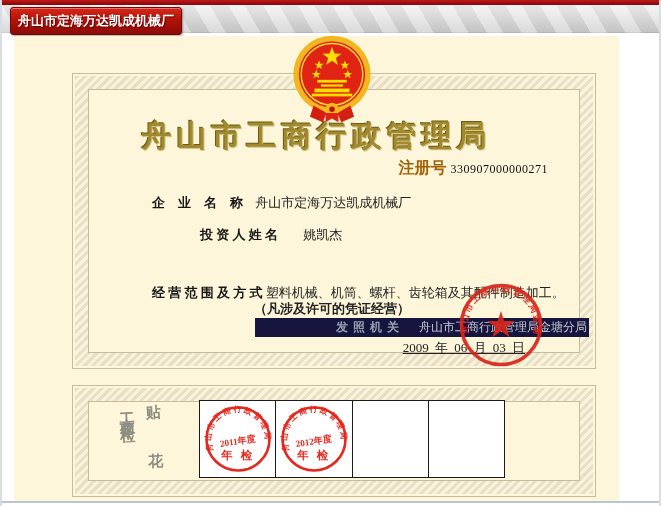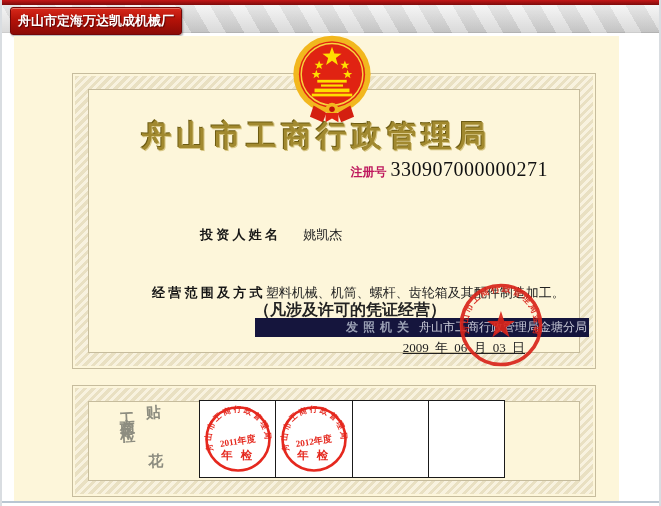--- a/index.html
+++ b/index.html
@@ -33,31 +33,31 @@
   .main-frame { left:58px; top:37px; width:524px; height:296px; }
   .insp-frame { left:58px; top:349px; width:524px; height:112px; }
 
   .emblem { position:absolute; left:272px; top:-4px; width:92px; height:92px; }
 
   .cert-title { position:absolute; left:0; top:80px; width:100%; text-align:center;
        font-size:30px; font-weight:bold; letter-spacing:5px; color:#a1892f;
        text-shadow:1px 1px 0 #d9c887, -1px -1px 0 #6d5c12; white-space:nowrap; }
 
   .reg-line { position:absolute; left:150px; top:122px; width:384px; text-align:right; white-space:nowrap; }
-  .reg-label { font-size:12px; font-weight:bold; color:#be185d; }
-  .reg-number { font-size:20px; color:#111; letter-spacing:.5px; }
+  .reg-label { font-size:16px; font-weight:bold; color:#a16207; }
+  .reg-number { font-size:12px; color:#111; letter-spacing:.5px; }
 
   .row { position:absolute; left:138px; white-space:nowrap; font-size:13px; }
   .row .lbl { display:inline-block; min-width:100px; font-weight:bold; color:#161616; }
   .row .val { color:#222; }
   .row-name { top:158px; } .row-investor { top:190px;margin-left:48px; } .row-address { top:220px; } .row-scope { top:248px; }
-  .scope-note { position:absolute; left:240px; top:264px; font-size:16px; font-weight:bold; color:#222; white-space:nowrap; }
+  .scope-note { position:absolute; left:240px; top:264px; font-size:13px; font-weight:bold; color:#222; white-space:nowrap; }
 
   .issuer-bar { position:absolute; left:241px; top:282px; width:334px; height:19px; background:#15153d;
-       display:flex; align-items:center; justify-content:flex-end; gap:9px; padding-right:2px;
+       display:flex; align-items:center; justify-content:flex-end; gap:19px; padding-right:2px;
        font-size:12px; white-space:nowrap; }
   .issuer-bar .lbl { font-weight:bold; color:#9aa0b4; letter-spacing:1px; }
   .issuer-bar .val { color:#c9cbd8; }
 
   .date-line { position:absolute; left:271px; top:303px; width:240px; text-align:right;
        font-size:13px; color:#222; white-space:nowrap; word-spacing:3px;text-decoration:underline; }
 
   .big-seal { position:absolute; left:444px; top:246px; width:86px; height:86px; opacity:.92; }
 
   .caption { position:absolute; left:104px; top:364px; height:78px; display:flex; gap:10px;
@@ -107,20 +107,24 @@
       <path d="M43,88 h14 v10 l-7,-4 -7,4 Z" fill="#e02312"></path>
     </svg>
 
     <div class="cert-title">舟山市工商行政管理局</div>
 
     <div class="reg-line">
       <span class="reg-label">注册号</span>
       <span class="reg-number">330907000000271</span>
     </div>
 
+    <div class="row row-name">
+      <span class="lbl">企　业　名　称</span>
+      <span class="val">舟山市定海万达凯成机械厂</span>
+    </div>
 
     <div class="row row-investor">
       <span class="lbl">投 资 人 姓 名</span>
       <span class="val">姚凯杰</span>
     </div>
 
 
     <div class="row row-scope">
       <span class="lbl">经 营 范 围 及 方 式</span>
       <span class="val">塑料机械、机筒、螺杆、齿轮箱及其配件制造加工。</span>

